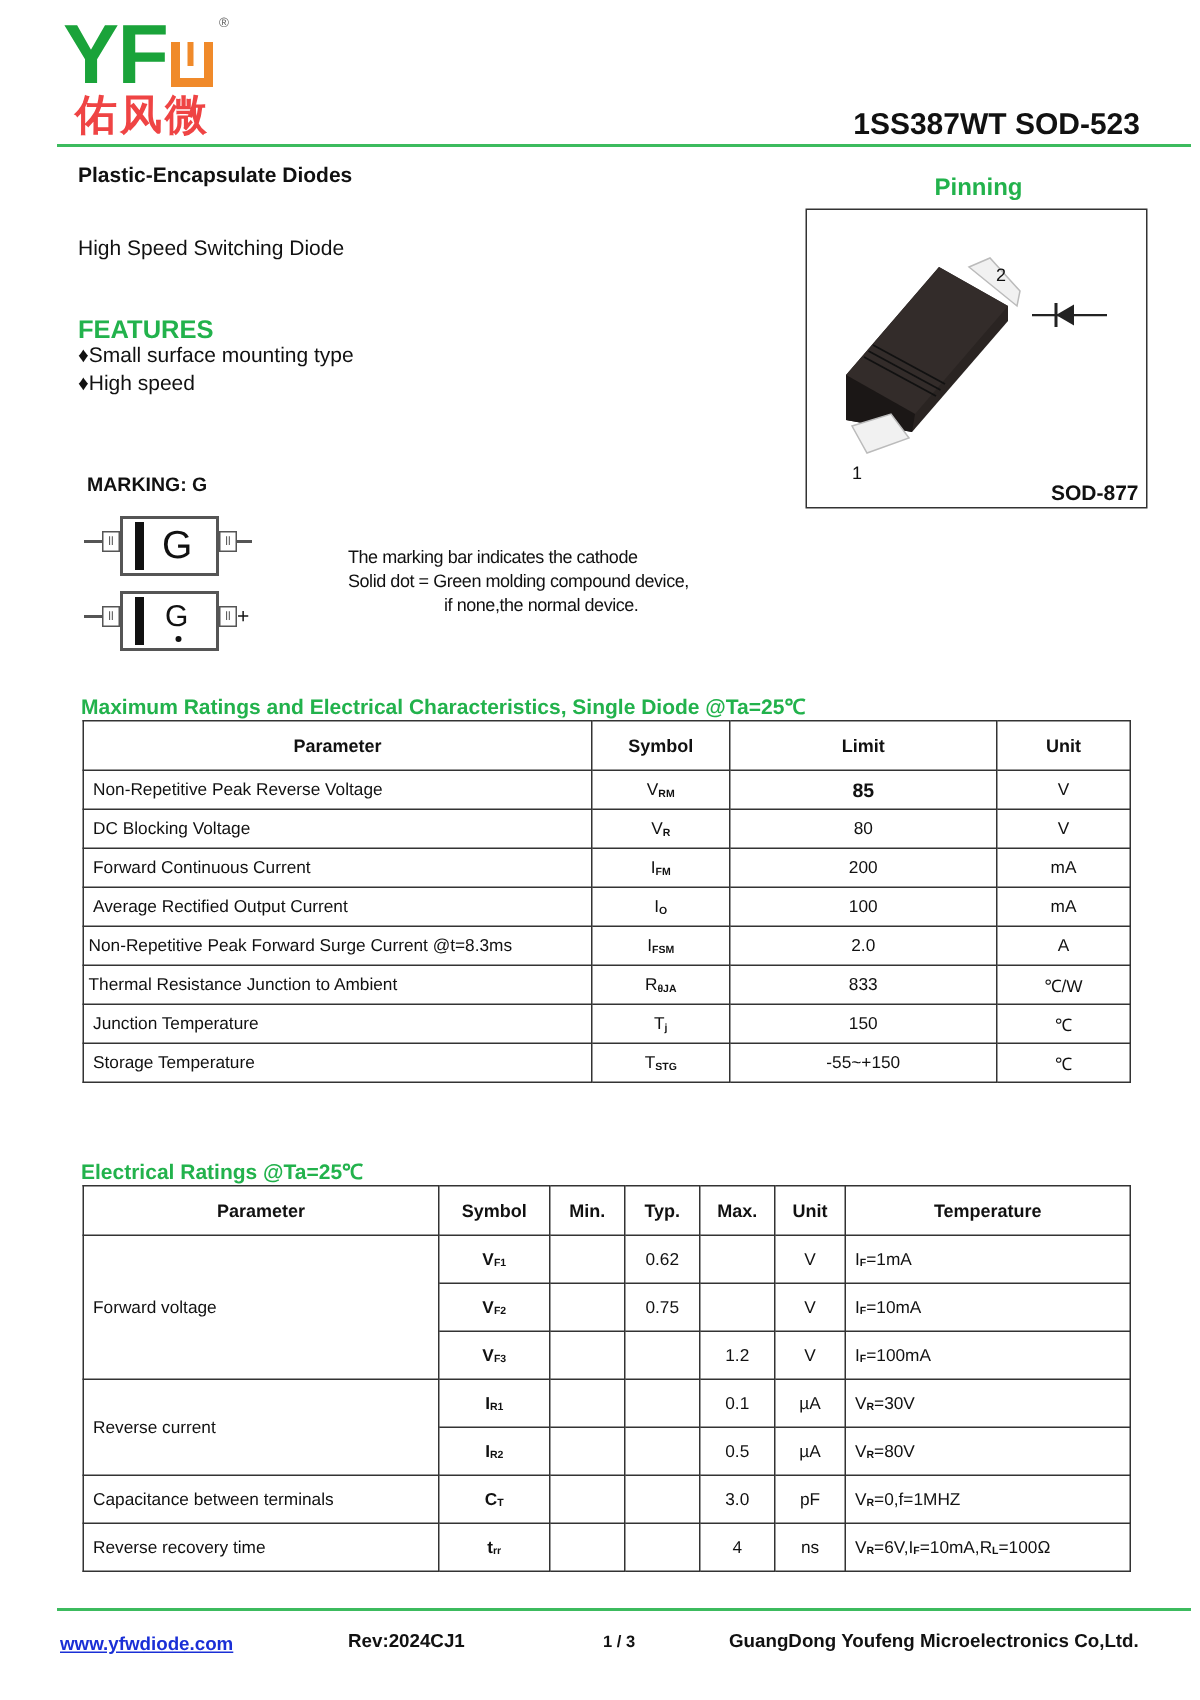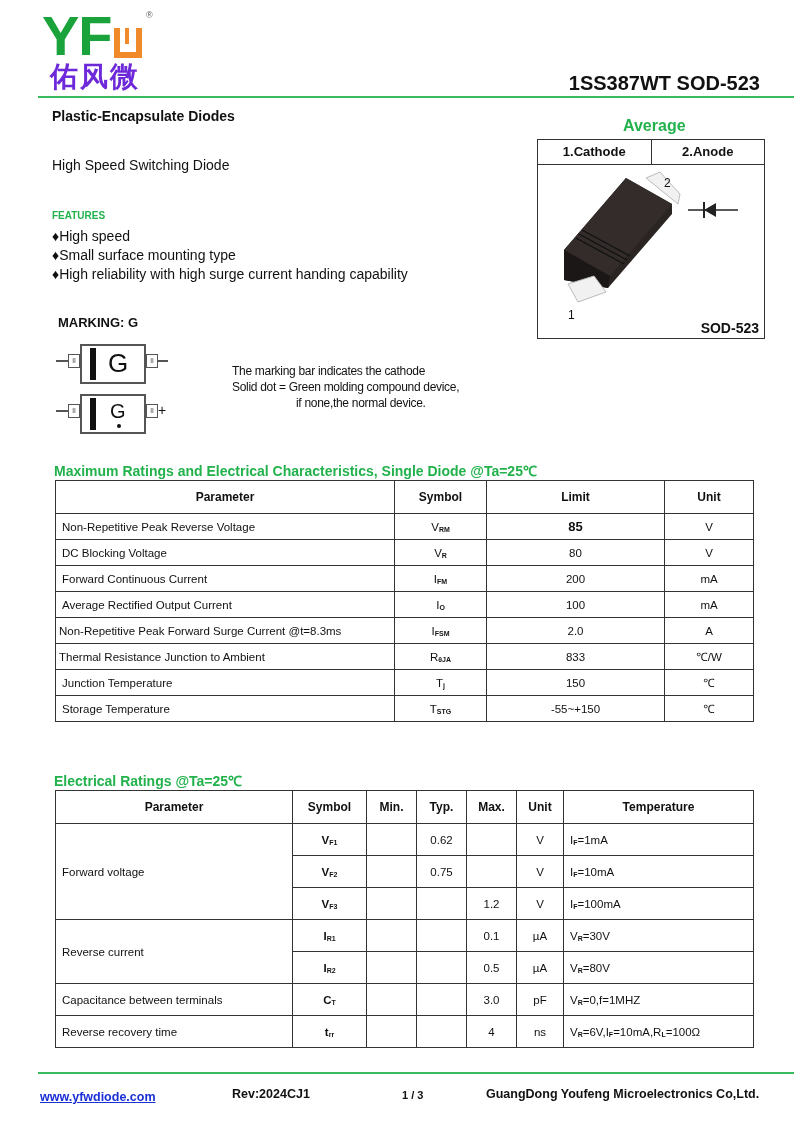--- a/index.html
+++ b/index.html
@@ -3,21 +3,21 @@
 <meta charset="utf-8">
 <style>
   html, body { margin:0; padding:0; background:#fff; }
   body { width:800px; height:1133px; position:relative; font-family:"Liberation Sans", sans-serif; color:#111; overflow:hidden; }
   .abs { position:absolute; }
   .logo-letters { left:42px; top:14px; font-size:56px; font-weight:bold; letter-spacing:-1px; line-height:44px; font-family:"Liberation Sans", sans-serif; }
   .logo-letters .g { color:#1aa33a; }
   .logo-u { display:inline-block; width:28px; height:30px; border:6px solid #f08a2a; border-top:none; position:relative; vertical-align:bottom; margin-left:2px; box-sizing:border-box; }
   .logo-u::after { content:""; position:absolute; left:5px; top:0; width:4px; height:16px; background:#f08a2a; }
   .logo-reg { left:146px; top:10px; font-size:9px; color:#666; }
-  .logo-cn { left:50px; top:58px; font-size:28px; font-weight:bold; color:#6d28d9; letter-spacing:2px; font-family:"DejaVu Sans", sans-serif; }
+  .logo-cn { left:50px; top:58px; font-size:28px; font-weight:bold; color:#ef4444; letter-spacing:2px; font-family:"DejaVu Sans", sans-serif; }
   .header-title { right:40px; top:72px; font-size:20px; font-weight:bold;margin-left:22px; }
   .rule { left:38px; width:756px; height:2px; background:#3cbb5e; }
   .h-bold { font-weight:bold; font-size:14px; }
   .txt14 { font-size:14px; }
   .feat { font-size:14px; line-height:19px; }
   .green-h { font-weight:bold; color:#22b24c; }
   table.dt { border-collapse:collapse; position:absolute; table-layout:fixed; }
   table.dt td, table.dt th { border:1.5px solid #333; font-size:11.5px; padding:0 6px; height:26px; box-sizing:border-box; }
   table.dt th { font-weight:bold; font-size:12px; text-align:center; }
   table.dt td.c { text-align:center; }
@@ -39,53 +39,48 @@
 <div class="abs logo-letters">
   <span class="g">YF</span><span class="logo-u"></span>
 </div>
 <div class="abs logo-reg">®</div>
 <div class="abs logo-cn">佑风微</div>
 <div class="abs header-title">1SS387WT SOD-523</div>
 <div class="abs rule" style="top:96px;"></div>
 
 <div class="abs h-bold" style="left:52px;top:108px;">Plastic-Encapsulate Diodes</div>
 <div class="abs txt14" style="left:52px;top:157px;">High Speed Switching Diode</div>
-<div class="abs green-h" style="left:52px;top:210px;font-size:10px;">FEATURES</div>
+<div class="abs green-h" style="left:52px;top:210px;font-size:17px;">FEATURES</div>
 <div class="abs feat" style="left:52px;top:227px;">
+  <div>♦Small surface mounting type</div>
   <div>♦High speed</div>
-  <div>♦Small surface mounting type</div>
-  <div>♦High reliability with high surge current handing capability</div>
-</div>
-
-<div class="abs green-h" style="left:623px;top:117px;font-size:16px;">Average</div>
+</div>
+
+<div class="abs green-h" style="left:623px;top:117px;font-size:16px;">Pinning</div>
 <div class="abs pin-box">
-  <div class="pin-hdr">
-    <div>1.Cathode</div>
-    <div>2.Anode</div>
-  </div>
   <svg width="225" height="172" style="position:absolute;left:0;top:24px;">
 
     <polygon points="108,14 122,8 142,30 140,40" fill="#f1f1f1" stroke="#bbb"></polygon>
 
     <polygon points="26,86 88,14 134,40 134,50 70,124 26,116" fill="#2a2422"></polygon>
     <polygon points="26,86 88,14 134,40 72,112" fill="#332c2a"></polygon>
     <polygon points="26,86 72,112 70,124 26,116" fill="#1b1716"></polygon>
     <line x1="44" y1="66" x2="92" y2="92" stroke="#111" stroke-width="1.2"></line>
     <line x1="41" y1="70" x2="89" y2="96" stroke="#111" stroke-width="1.2"></line>
     <line x1="38" y1="74" x2="86" y2="100" stroke="#111" stroke-width="1.2"></line>
 
     <polygon points="30,120 56,112 68,128 40,138" fill="#f1f1f1" stroke="#bbb"></polygon>
 
     <line x1="150" y1="46" x2="200" y2="46" stroke="#222" stroke-width="1.5"></line>
     <polygon points="166,46 178,39 178,53" fill="#222"></polygon>
     <line x1="166" y1="38" x2="166" y2="54" stroke="#222" stroke-width="2"></line>
   </svg>
   <div class="abs" style="left:126px;top:36px;font-size:12px;">2</div>
   <div class="abs" style="left:30px;top:168px;font-size:12px;">1</div>
-  <div class="abs" style="right:5px;top:180px;font-size:14px;font-weight:bold;">SOD-523</div>
+  <div class="abs" style="right:5px;top:180px;font-size:14px;font-weight:bold;">SOD-877</div>
 </div>
 
 <div class="abs" style="left:58px;top:315px;font-size:13px;font-weight:bold;">MARKING: G</div>
 <div class="abs" style="left:56px;top:340px;width:130px;height:100px;">
   <div class="abs" style="left:0;top:20px;width:12px;height:1.5px;background:#555;"></div>
   <div class="lead" style="left:12px;top:14px;">ll</div>
   <div class="mark-pkg" style="left:24px;top:4px;">
     <div class="mark-bar"></div>
     <div class="abs" style="left:26px;top:2px;font-size:26px;">G</div>
   </div>

